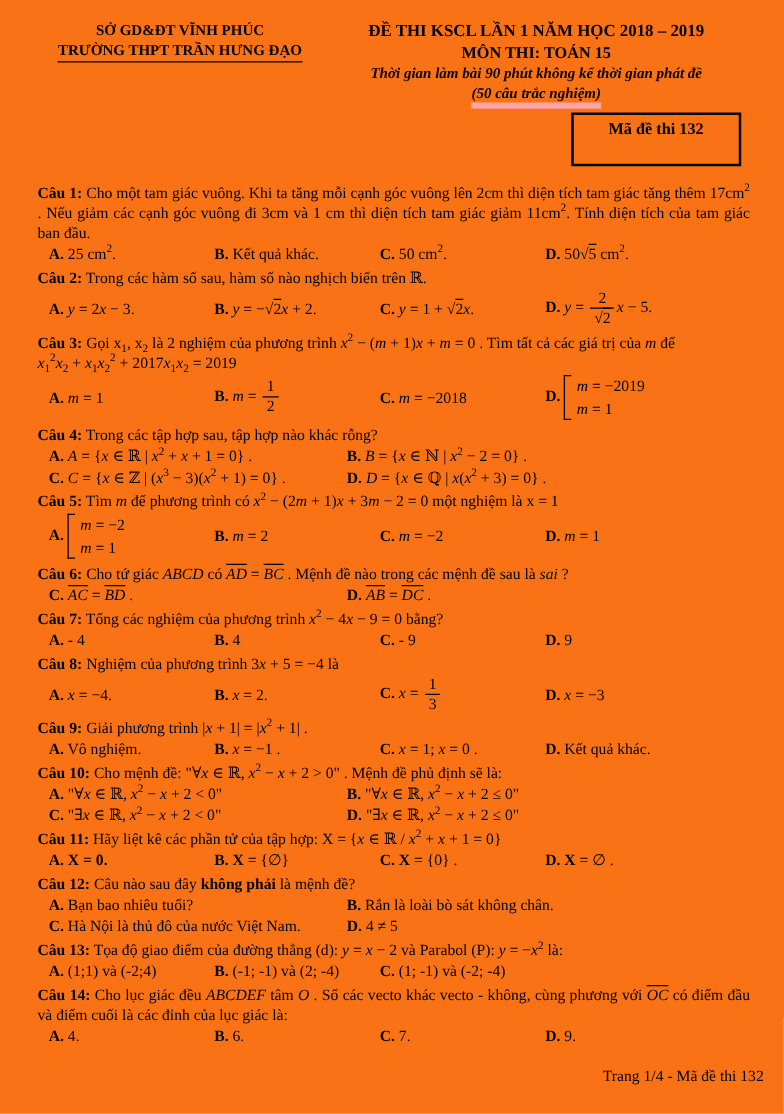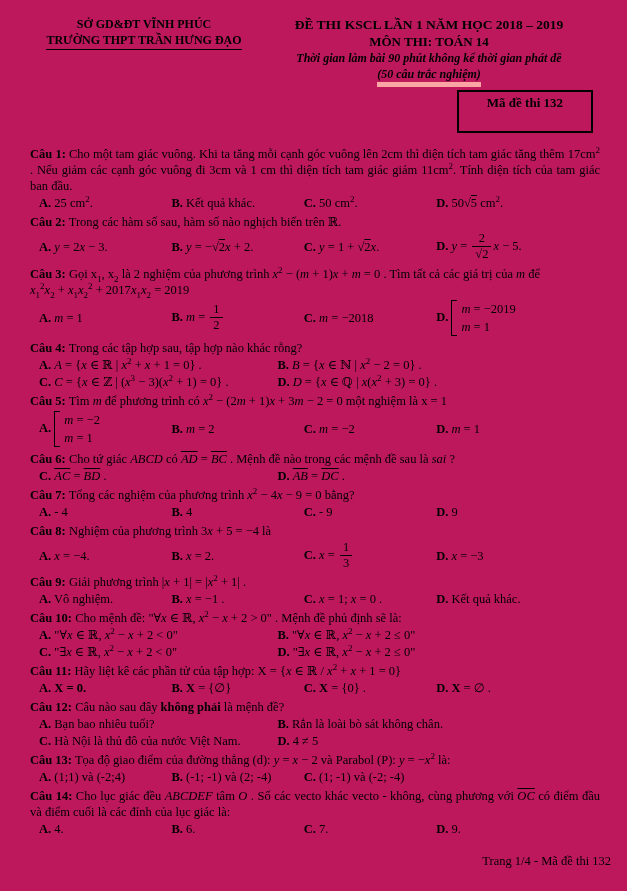--- a/index.html
+++ b/index.html
@@ -1,20 +1,20 @@
 <!DOCTYPE html>
 <html><head>
 <meta charset="utf-8">
 <style>
   html,body{margin:0;padding:0;background:#e8e8e8;}
   .page{
     position:relative;
     width:627px;height:891px;
     margin:0 auto;
-    background:#be185d;
+    background:#f97316;
     color:#000;
     font-family:"Liberation Serif","DejaVu Serif",serif;
     font-size:12.5px;
     line-height:1.28;
     box-sizing:border-box;
     padding:16px 27px 0 30px;
     overflow:hidden;
   }
   
   .hdr{display:flex;align-items:flex-start;}
@@ -57,21 +57,21 @@
 
 <div class="page">
 
   <div class="hdr">
     <div class="hdr-left">
       <div>SỞ GD&amp;ĐT VĨNH PHÚC</div>
       <div><span class="school">TRƯỜNG THPT TRẦN HƯNG ĐẠO</span></div>
     </div>
     <div class="hdr-center">
       <div class="title">ĐỀ THI KSCL LẦN 1 NĂM HỌC 2018 – 2019</div>
-      <div class="subject">MÔN THI: TOÁN 14</div>
+      <div class="subject">MÔN THI: TOÁN 15</div>
       <div class="time">Thời gian làm bài 90 phút không kể thời gian phát đề</div>
       <div class="note"><span>(50 câu trắc nghiệm)</span></div>
     </div>
   </div>
 
   <div class="codebox-row">
     <div class="codebox">Mã đề thi 132</div>
   </div>
 
   <div class="qlist">

